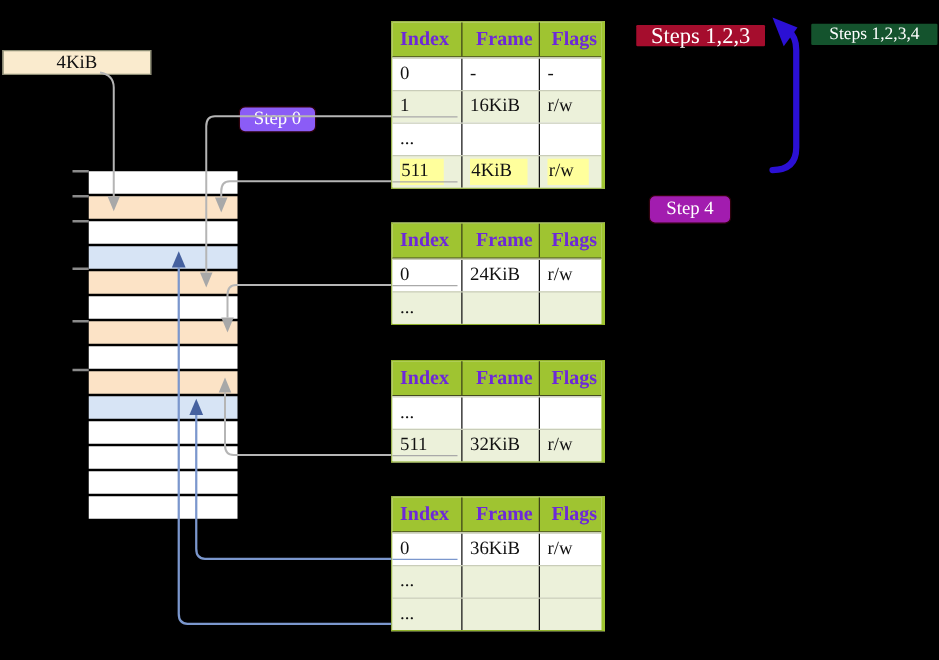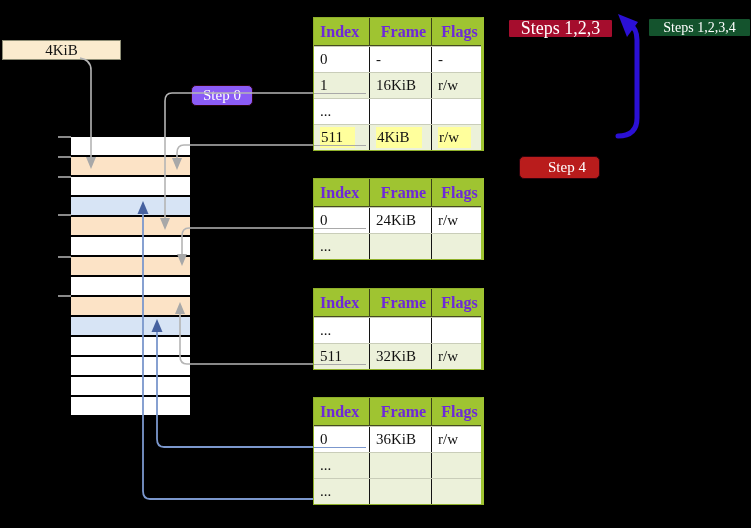--- a/index.html
+++ b/index.html
@@ -9,22 +9,22 @@
   #root-box{position:absolute;left:2px;top:40px;width:117px;height:18px;background:#FAEBCE;
             border:1px solid #8d8d75;color:#111;font-size:15px;line-height:18px;text-align:center;}
   
   .badge{position:absolute;color:#fff;font-size:15px;text-align:center;white-space:nowrap;}
   #badge-step0{left:191px;top:40px;width:60px;height:19px;line-height:19px;background:#8b5cf6;
                border:1px solid #2d020c;border-radius:5px;margin-top:45px;}
   #badge-steps123{left:509px;top:20px;width:103px;height:17px;line-height:17px;background:#A50D2D;
                   font-size:18px;border-radius:1px;}
   #badge-steps1234{left:649px;top:19px;width:101px;height:17px;line-height:17px;background:#14532d;
                    font-size:14px;border-radius:1px;}
-  #badge-step4{left:519px;top:156px;width:64px;height:21px;line-height:21px;background:#b91c1c;
-               border:1px solid #2d020c;border-radius:5px;padding-left:15px;}
+  #badge-step4{left:519px;top:156px;width:64px;height:21px;line-height:21px;background:#a21caf;
+               border:1px solid #2d020c;border-radius:5px;}
   
   #memory{position:absolute;left:71px;top:137px;width:119px;height:278px;}
   .mrow{width:119px;height:18px;margin-bottom:2px;}
   .mrow.free{background:#ffffff;}
   .mrow.table{background:#FCE3C6;}
   .mrow.page{background:#D7E4F5;}
   .tick{position:absolute;left:58px;width:13px;height:2px;background:#8a8a8a;}
   
   .ptable{position:absolute;left:313px;width:167px;background:#fff;
           border:1px solid #8FB02A;border-right:3px solid #9FC431;box-sizing:content-box;}

